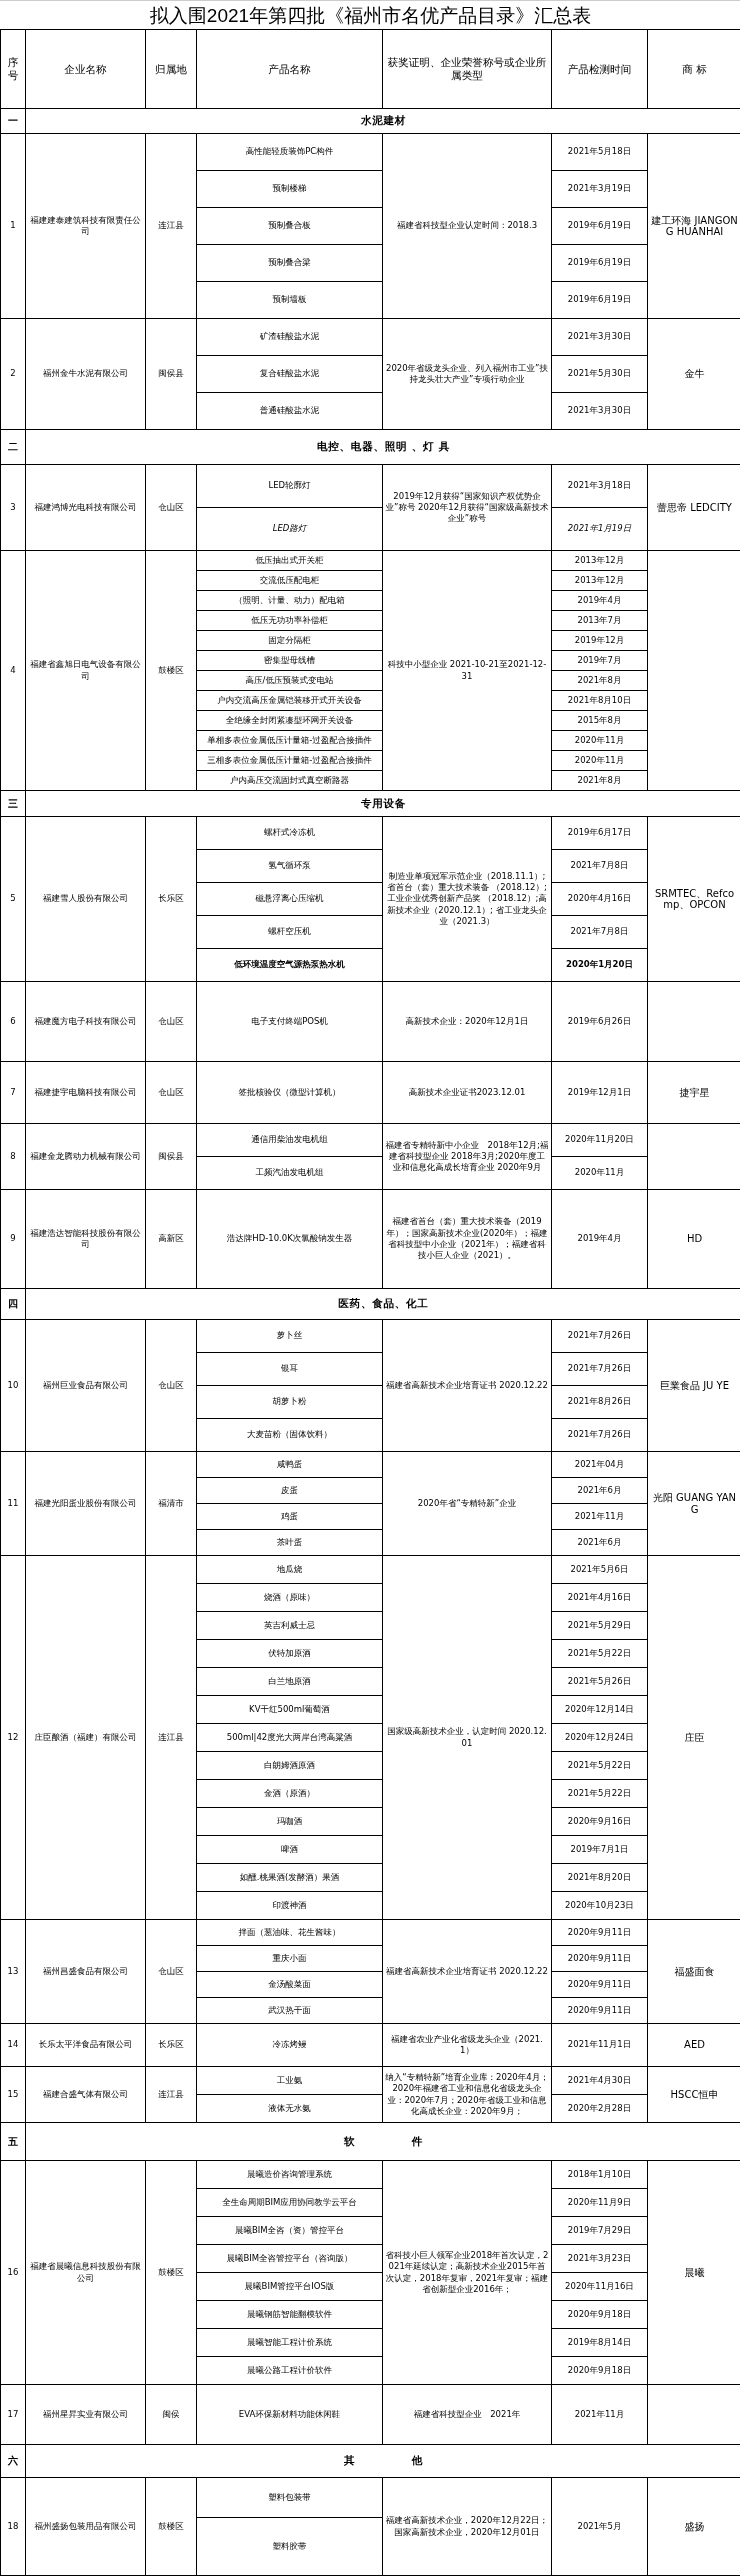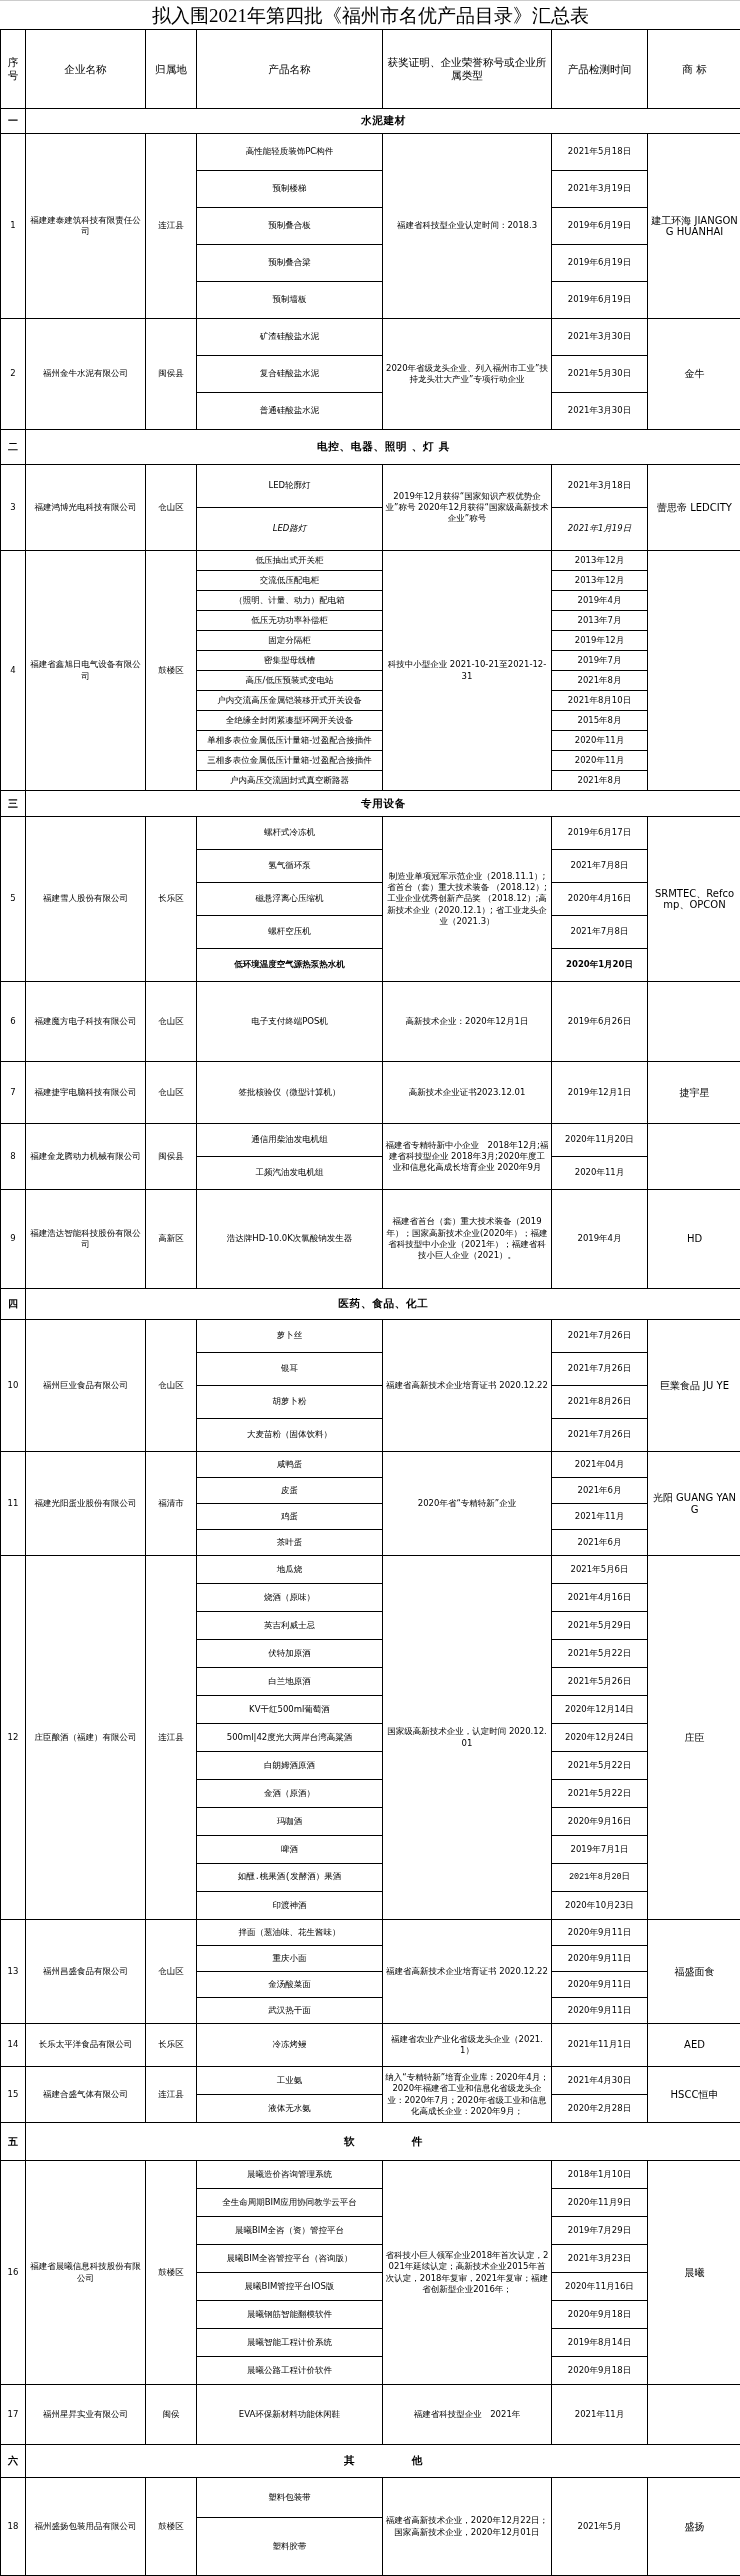--- a/index.html
+++ b/index.html
@@ -1,17 +1,17 @@
 <!DOCTYPE html>
 <html style="font-size:11.3px"><head>
 <meta charset="utf-8">
 <style>
   html,body{margin:0;padding:0;background:#fff;}
   body{width:741px;height:2576px;position:relative;font-family:"DejaVu Sans","Liberation Sans",sans-serif;color:#000;overflow:hidden;}
-  .title{position:absolute;left:0;top:0;width:741px;height:29px;line-height:29px;text-align:center;font-family:Liberation Serif, serif;font-size:19px;border-top:0.7px solid #ccc;box-sizing:border-box;}
+  .title{position:absolute;left:0;top:0;width:741px;height:29px;line-height:29px;text-align:center;font-family:Liberation Sans, sans-serif;font-size:19px;border-top:0.7px solid #ccc;box-sizing:border-box;}
   table{position:absolute;left:0;top:29px;border-collapse:collapse;table-layout:fixed;width:741px;}
   td{border:0.7px solid #000;text-align:center;vertical-align:middle;font-size:8.5px;padding:0 2.1px;line-height:11.3px;word-break:break-all;}
   .hdr td{font-size:10.6px;line-height:12.8px;}
   .sec td{font-weight:bold;font-size:10px;}
   .sec td.secname{font-size:10.6px;letter-spacing:0.7px;}
   .brandtext{font-size:10px;}
 </style>
 </head>
 <body>
 
@@ -310,21 +310,21 @@
         <td>2021年5月22日</td>
       </tr>
       <tr style="height: 28px;">
         <td>玛咖酒</td>
         <td>2020年9月16日</td>
       </tr>
       <tr style="height: 28px;">
         <td>啤酒</td>
         <td>2019年7月1日</td>
       </tr>
-      <tr style="height: 28px; font-family: Liberation Mono, monospace;">
+      <tr style="height: 28px;">
         <td>如醺.桃果酒(发酵酒）果酒</td>
         <td>2021年8月20日</td>
       </tr>
       <tr style="height: 28px;">
         <td>印渡神酒</td>
         <td>2020年10月23日</td>
       </tr>
       <tr style="height: 26px;">
         <td rowspan="4">13</td>
         <td rowspan="4">福州昌盛食品有限公司</td>

